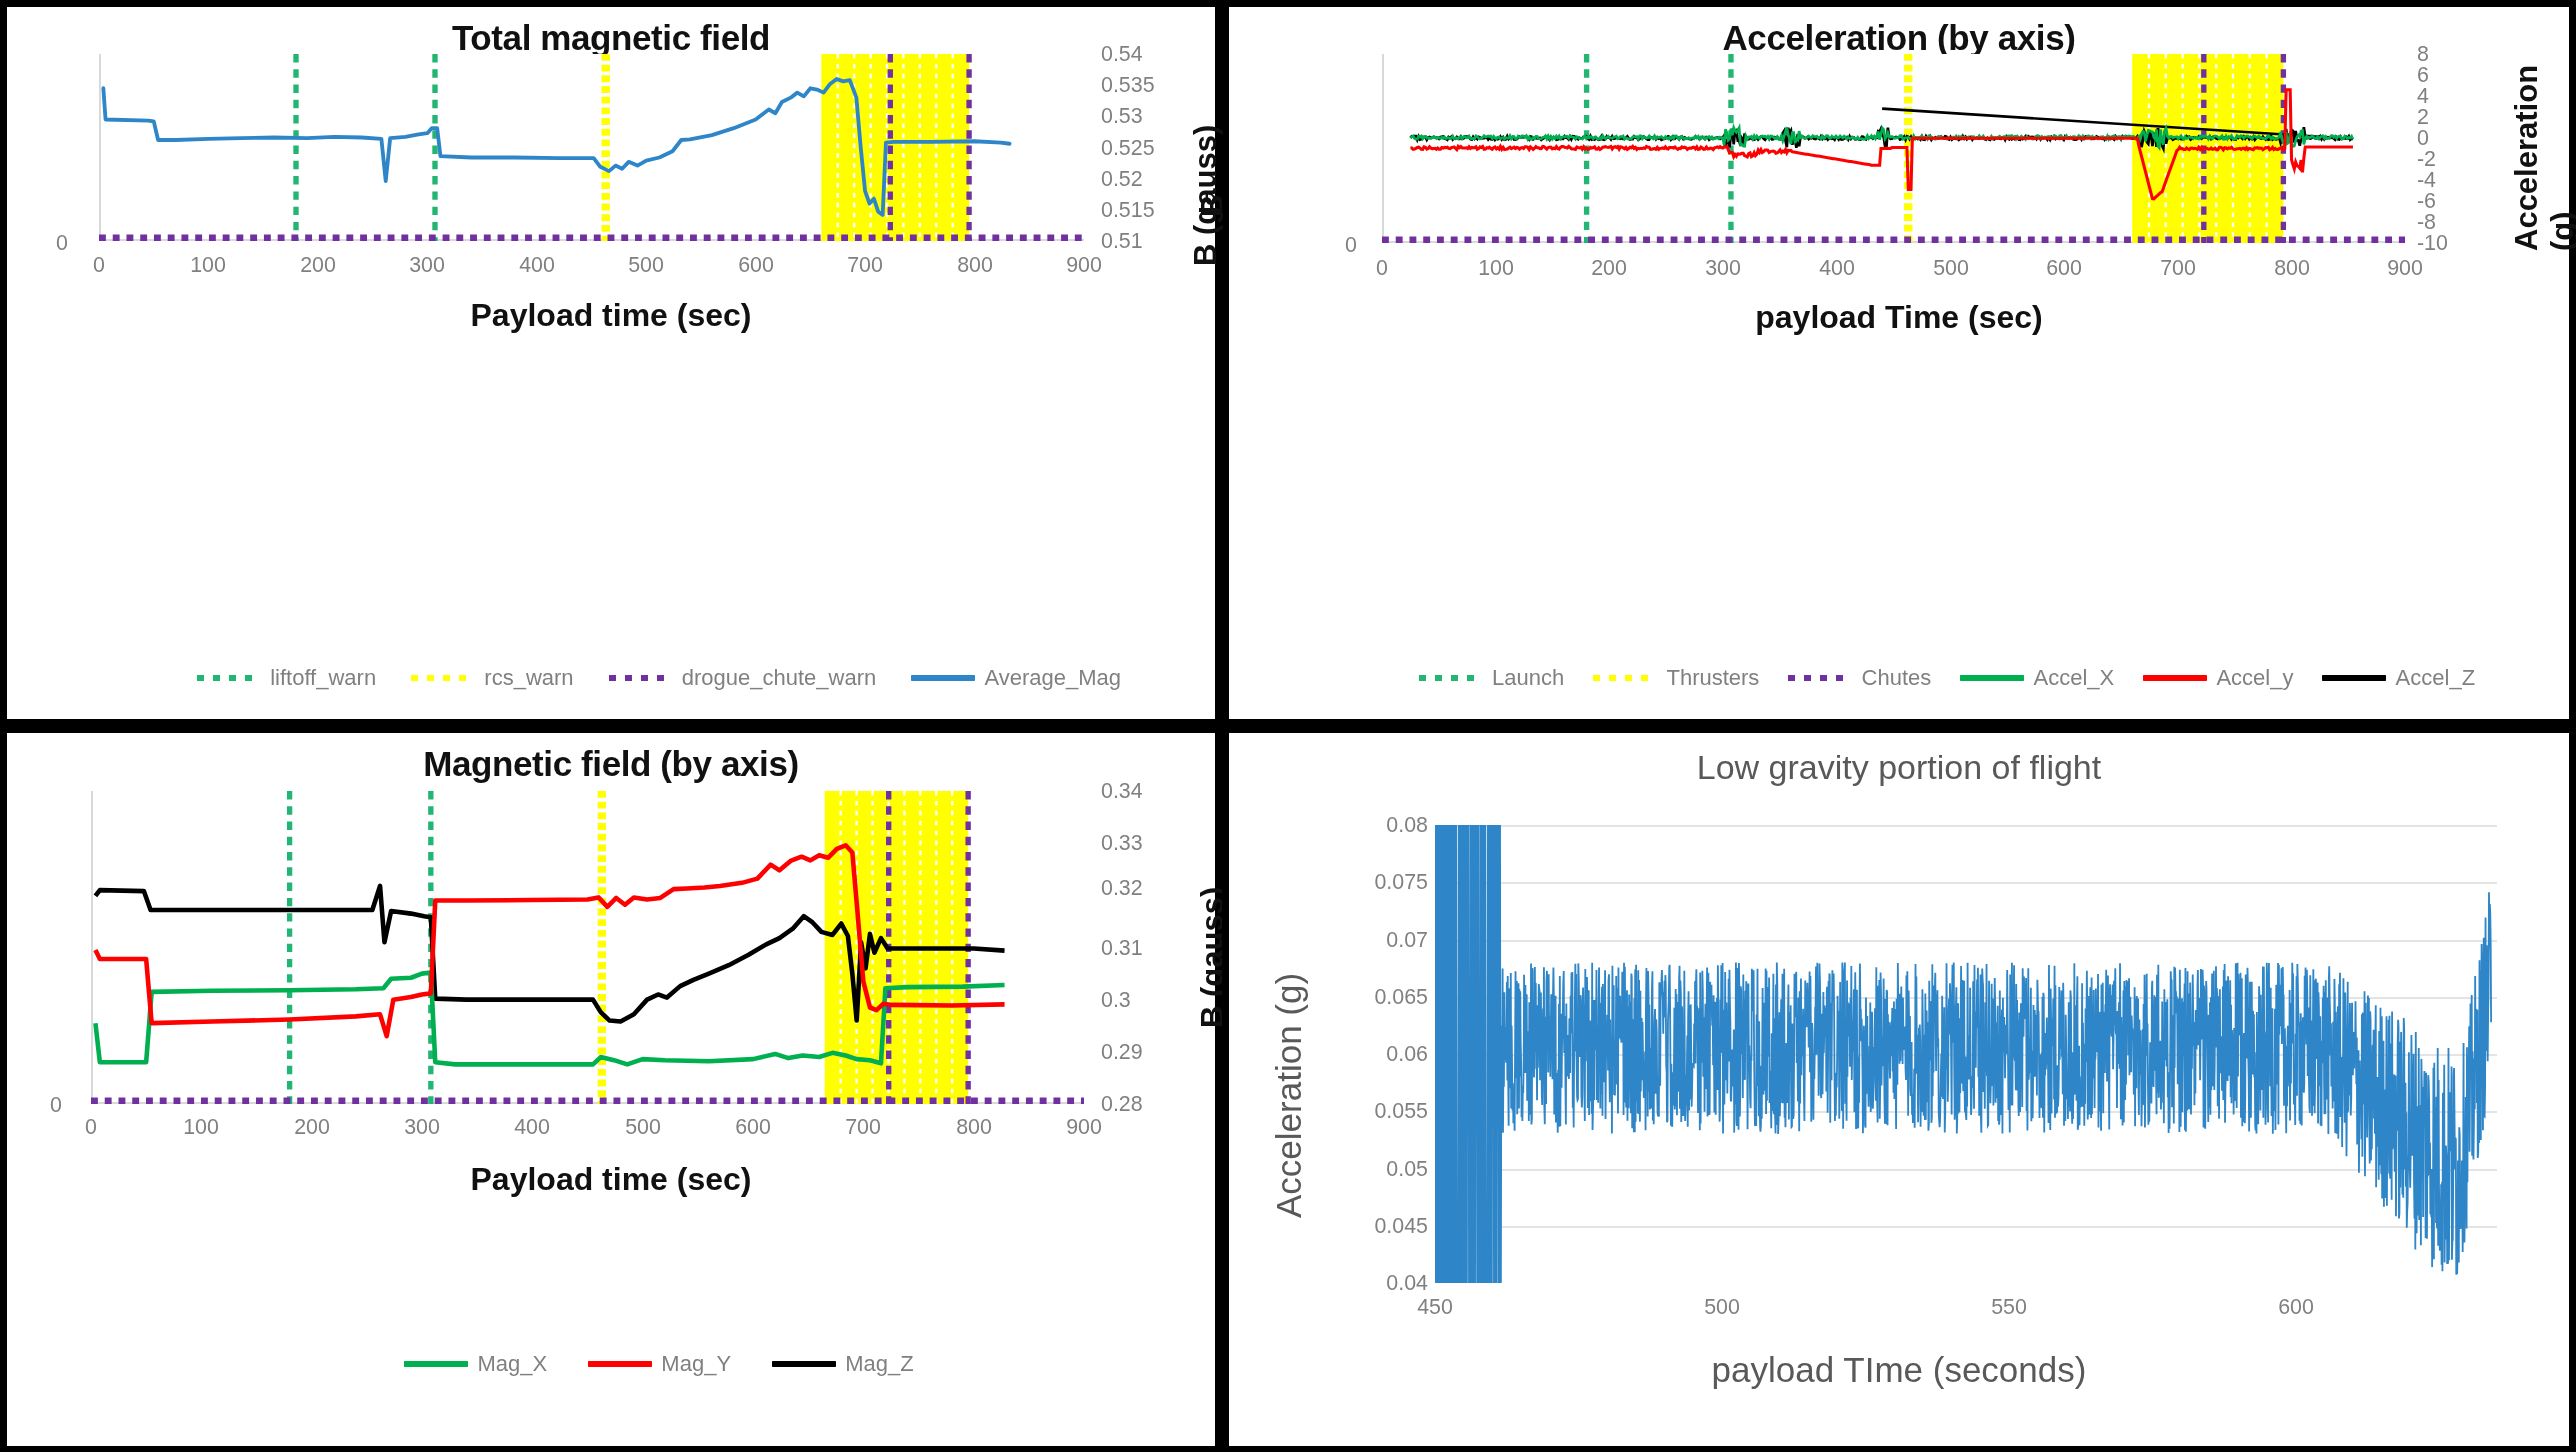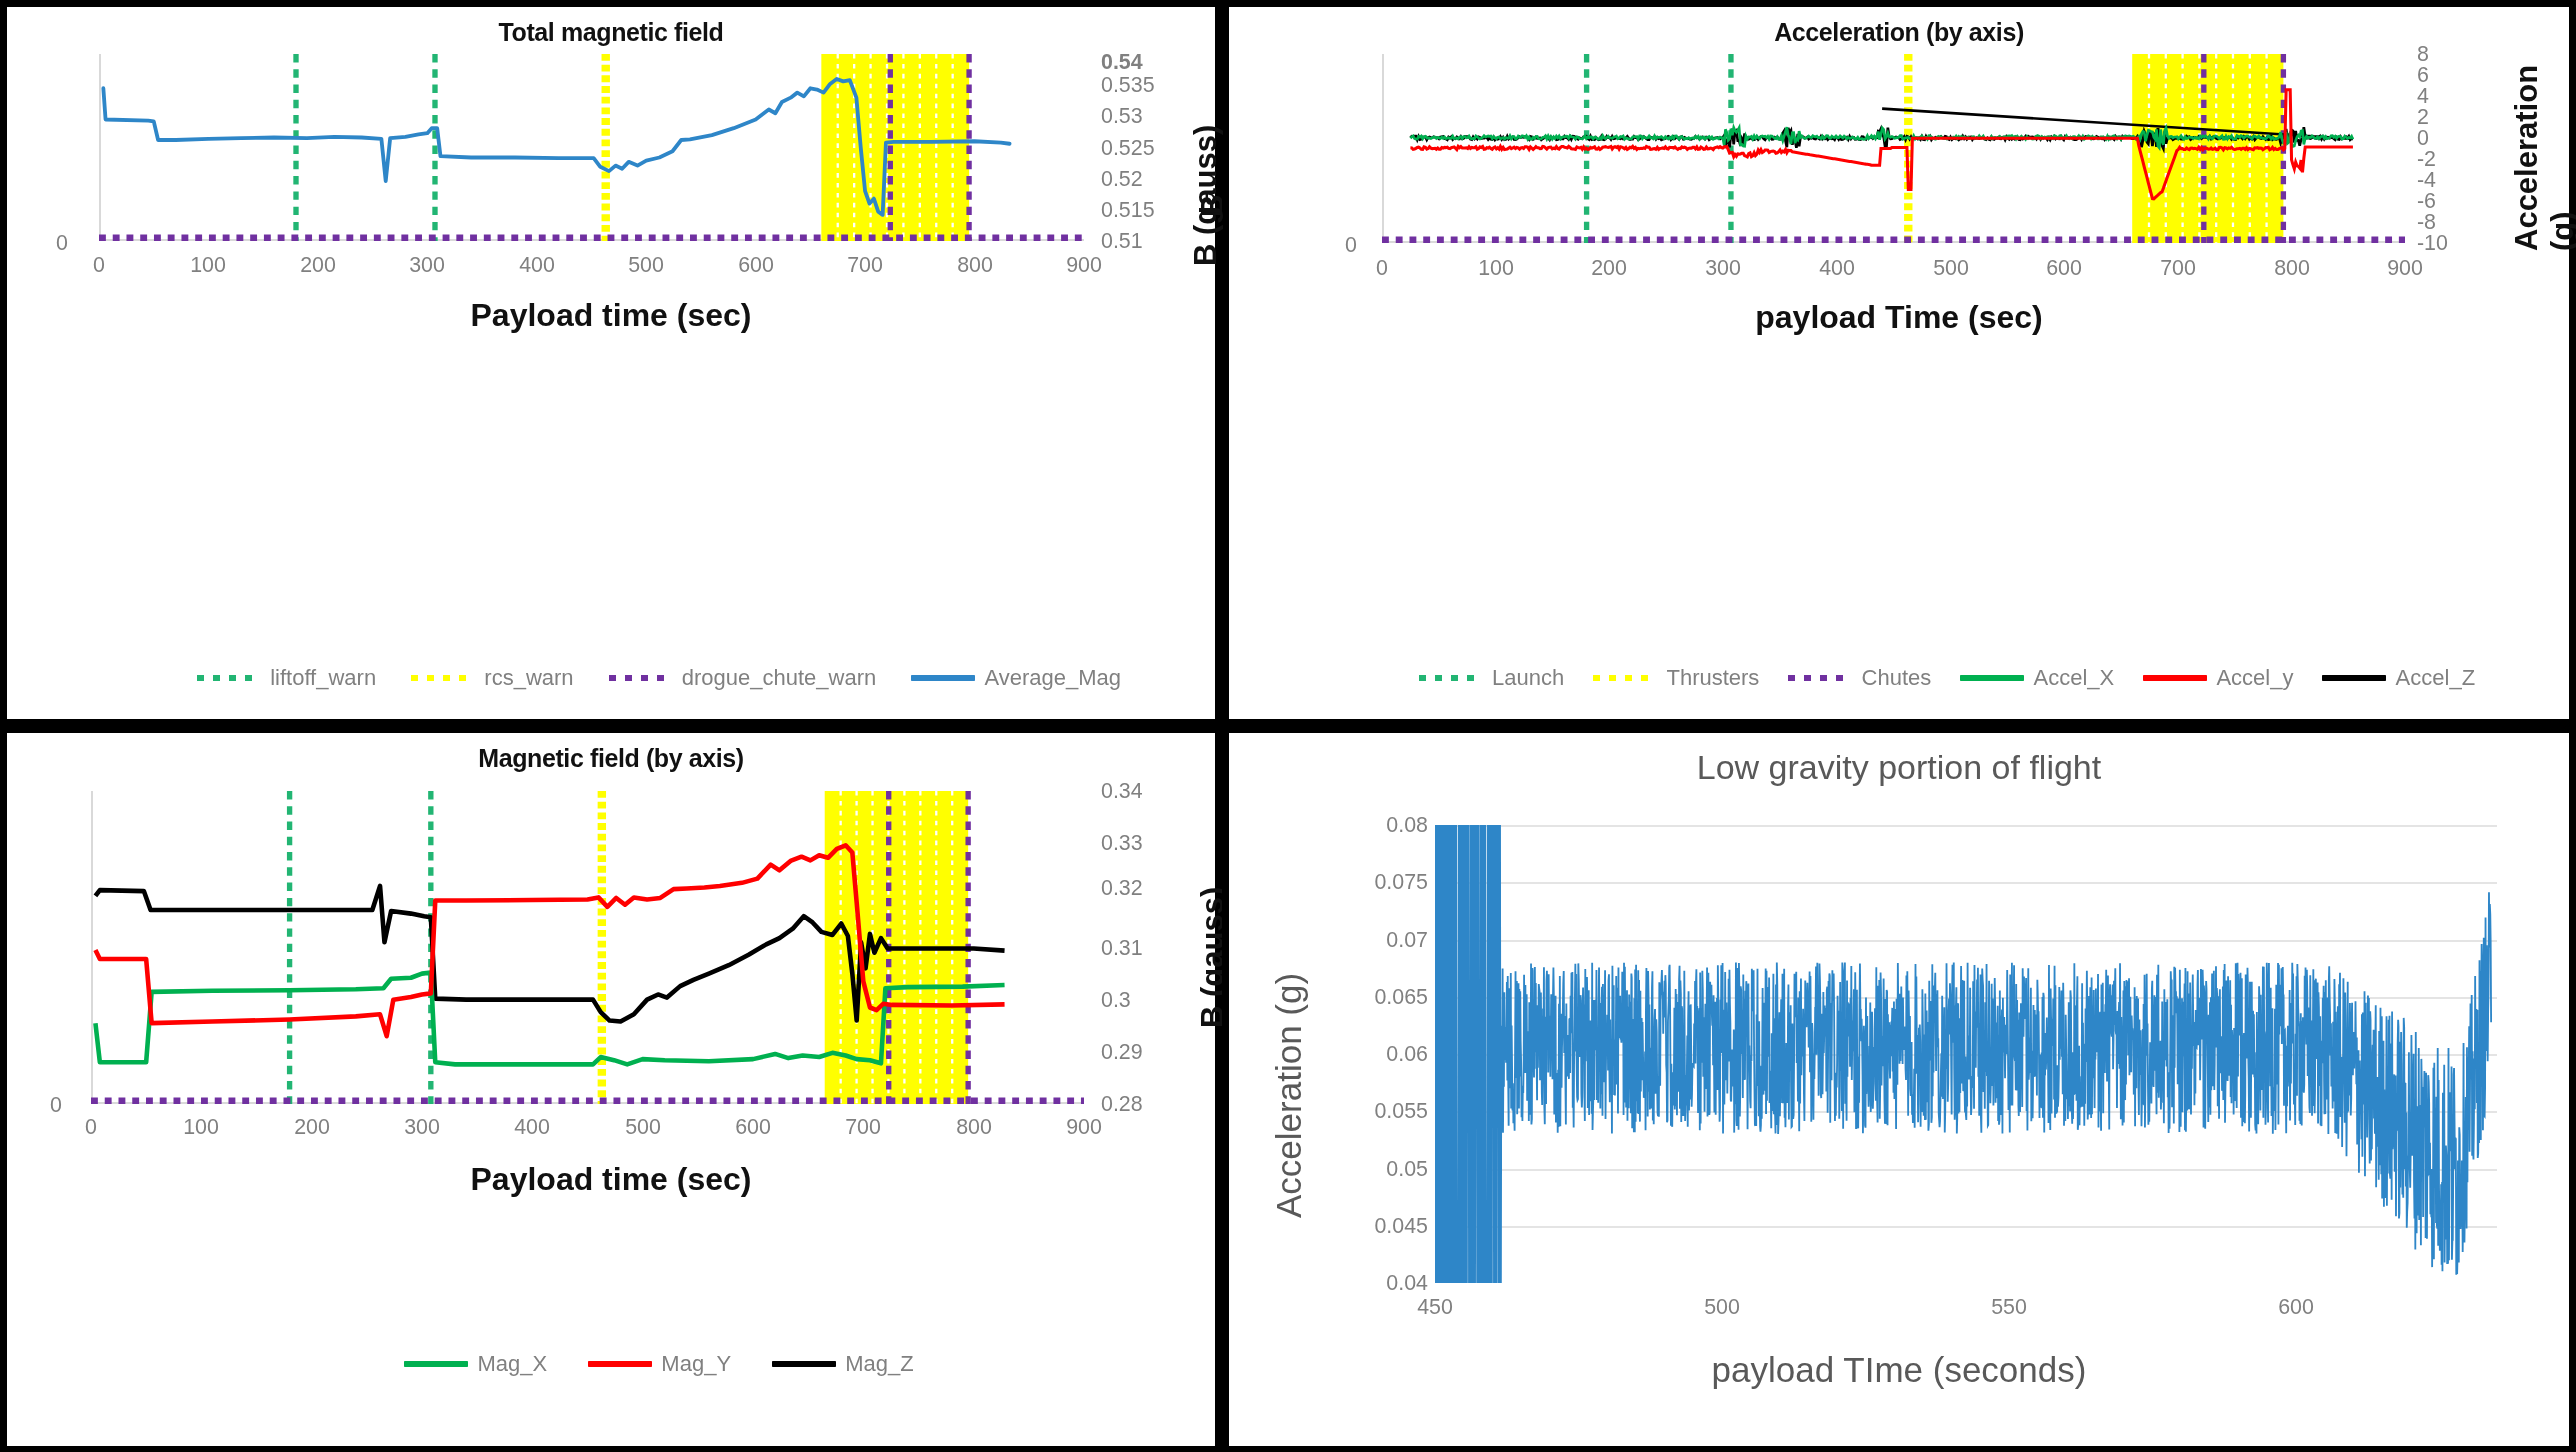--- a/index.html
+++ b/index.html
@@ -9,21 +9,21 @@
   
   .frame{position:absolute;box-sizing:border-box;border:7.6px solid #000000;background:#ffffff;}
   .q-tl{left:0;top:0;width:1222px;height:726px;}
   .q-tr{left:1222px;top:0;width:1354px;height:726px;}
   .q-bl{left:0;top:726px;width:1222px;height:727px;}
   .q-br{left:1222px;top:726px;width:1354px;height:727px;}
 
   .panel{position:absolute;inset:0;background:#fff;}
 
   .chart-title{position:absolute;left:0;right:0;text-align:center;font-weight:bold;color:#111;}
-  .chart-title.big{top:10.7px;font-size:25px;letter-spacing:-0.4px;}
+  .chart-title.big{top:10.7px;font-size:35px;letter-spacing:-0.4px;}
   .chart-title.grey{top:15.3px;font-size:34px;font-weight:normal;color:#595959;}
 
   
   .plot{position:absolute;box-sizing:border-box;background:#ffffff;overflow:hidden;}
   .plot .axisline-l{position:absolute;left:0;top:0;bottom:0;width:1.5px;background:#d9d9d9;}
   .plot .axisline-b{position:absolute;left:0;right:0;bottom:0;height:2.3px;background:#d9d9d9;}
 
   svg.series{position:absolute;left:0;top:0;width:100%;height:100%;overflow:visible;}
 
   
@@ -81,21 +81,21 @@
         </svg>
       </div>
 
       <div id="tl-yticks" style="position:absolute;left:1094px;top:47px;width:115px;height:187px;">
           <div class="tick y-right" style="top: 187px;">0.51</div>
           <div class="tick y-right" style="top: 156px;">0.515</div>
           <div class="tick y-right" style="top: 125px; text-align: right;">0.52</div>
           <div class="tick y-right" style="top: 94px;">0.525</div>
           <div class="tick y-right" style="top: 62px;">0.53</div>
           <div class="tick y-right" style="top: 31px;">0.535</div>
-          <div class="tick y-right" style="top: 8px; font-weight: bold;">0.54</div>
+          <div class="tick y-right" style="top: 0px;">0.54</div>
         </div>
       <div class="tick" style="left:49px;top:224px;">0</div>
 
       <div class="axis-title y-rot" style="left:1188px;top:73px;height:137px;">B (gauss)</div>
 
       <div id="tl-xticks" style="position:absolute;left:92px;top:246px;width:985px;height:31px;">
           <div class="tick x" style="left: 0px;">0</div>
           <div class="tick x" style="left: 109px;">100</div>
           <div class="tick x" style="left: 219px;">200</div>
           <div class="tick x" style="left: 328px;">300</div>

